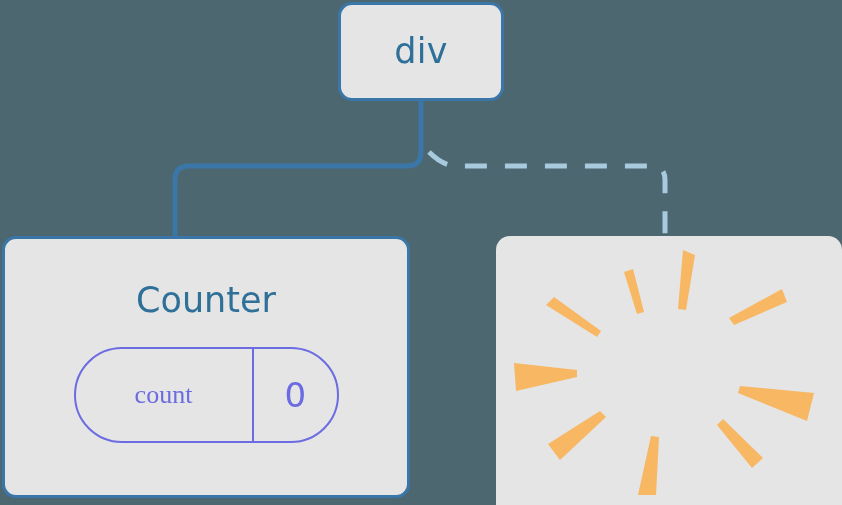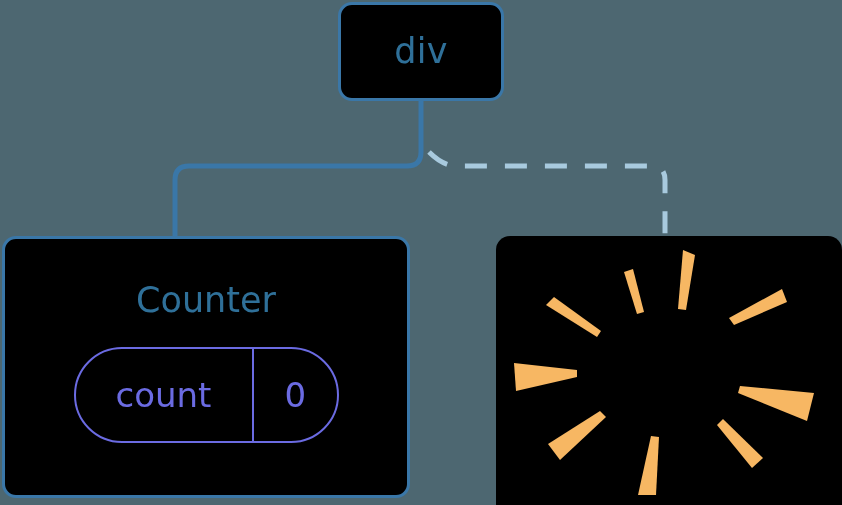--- a/index.html
+++ b/index.html
@@ -29,21 +29,21 @@
     left: 0;
     top: 0;
     width: 842px;
     height: 505px;
     pointer-events: none;
   }
 
   
   .node {
     position: absolute;
-    background: #000000;
+    background: #e5e5e5;
     box-sizing: border-box;
   }
 
   .node-root {
     left: 338px;
     top: 2px;
     width: 166px;
     height: 99px;
     border: 3px solid #3a77a8;
     border-radius: 14px;
@@ -103,23 +103,24 @@
 
   .pill-key, .pill-val {
     display: flex;
     align-items: center;
     justify-content: center;
     box-sizing: border-box;
   }
 
   .pill-key {
     width: 176px;
-    font-size: 34px;
+    font-size: 26px;
     color: #6b6be2;
     line-height: 1;
+    font-family: Liberation Serif, serif;
   }
 
   .pill-divider {
     width: 2.5px;
     background: #6b6be2;
     flex: 0 0 auto;
   }
 
   .pill-val {
     flex: 1 1 auto;

